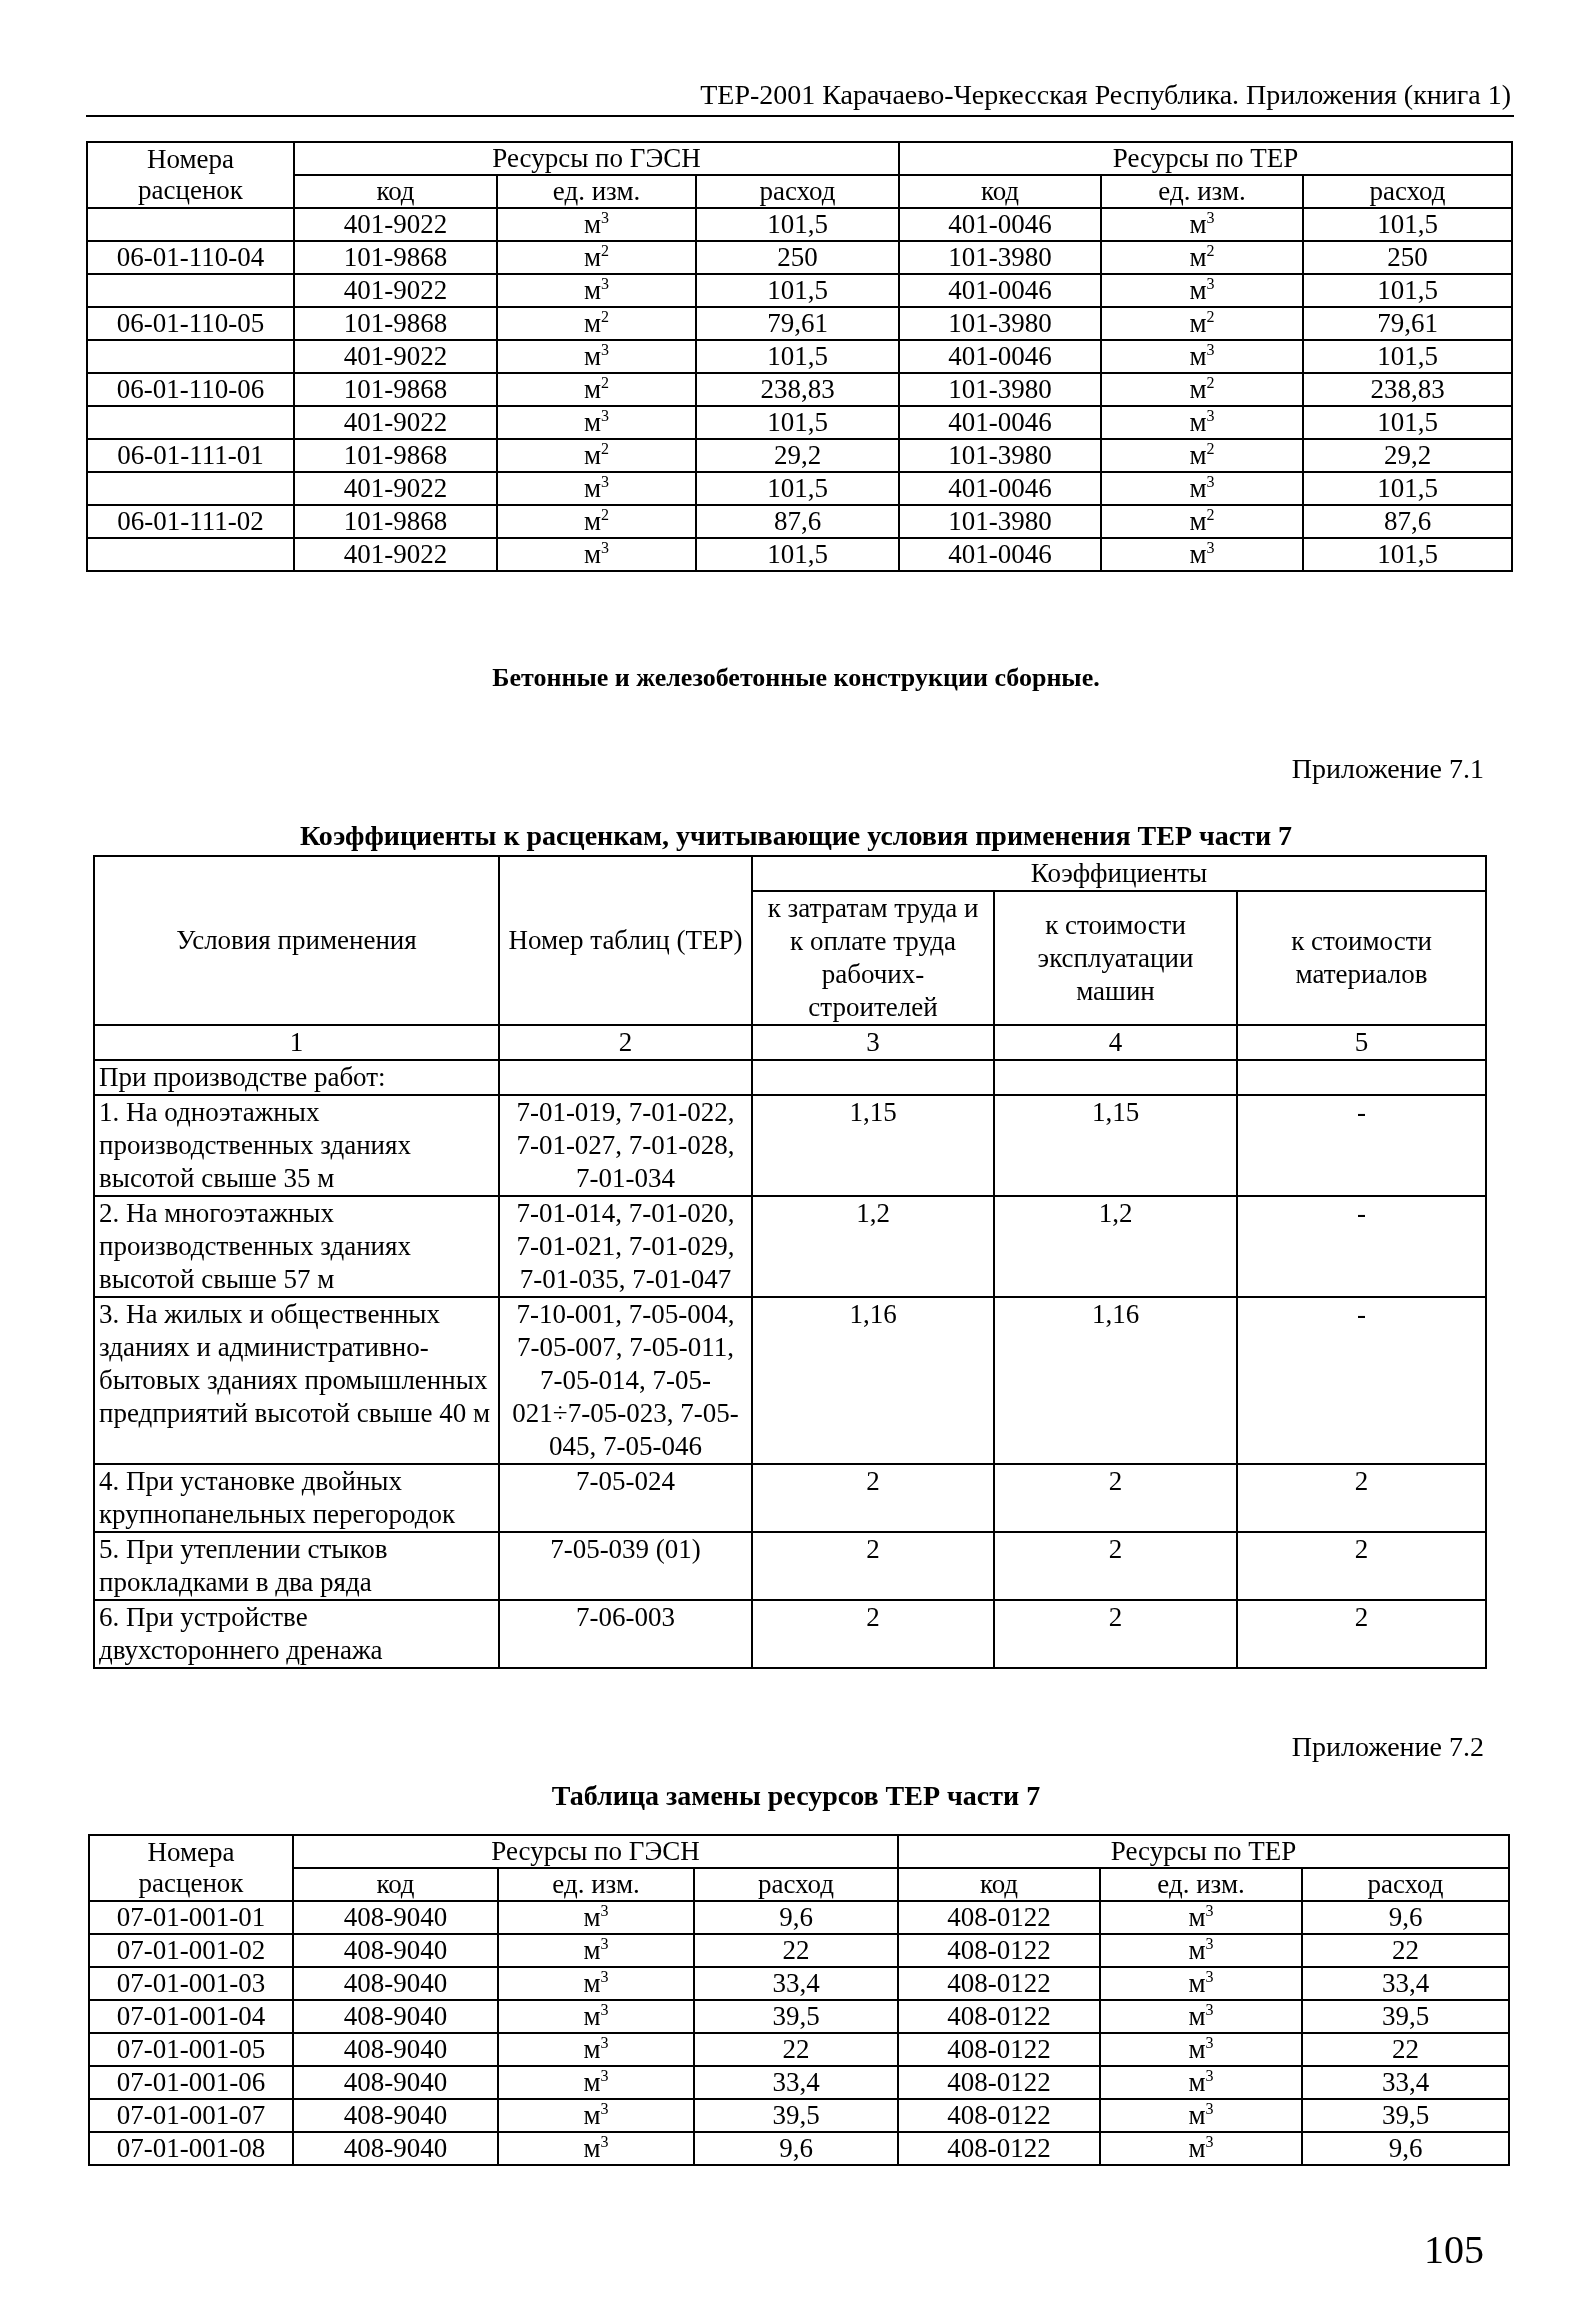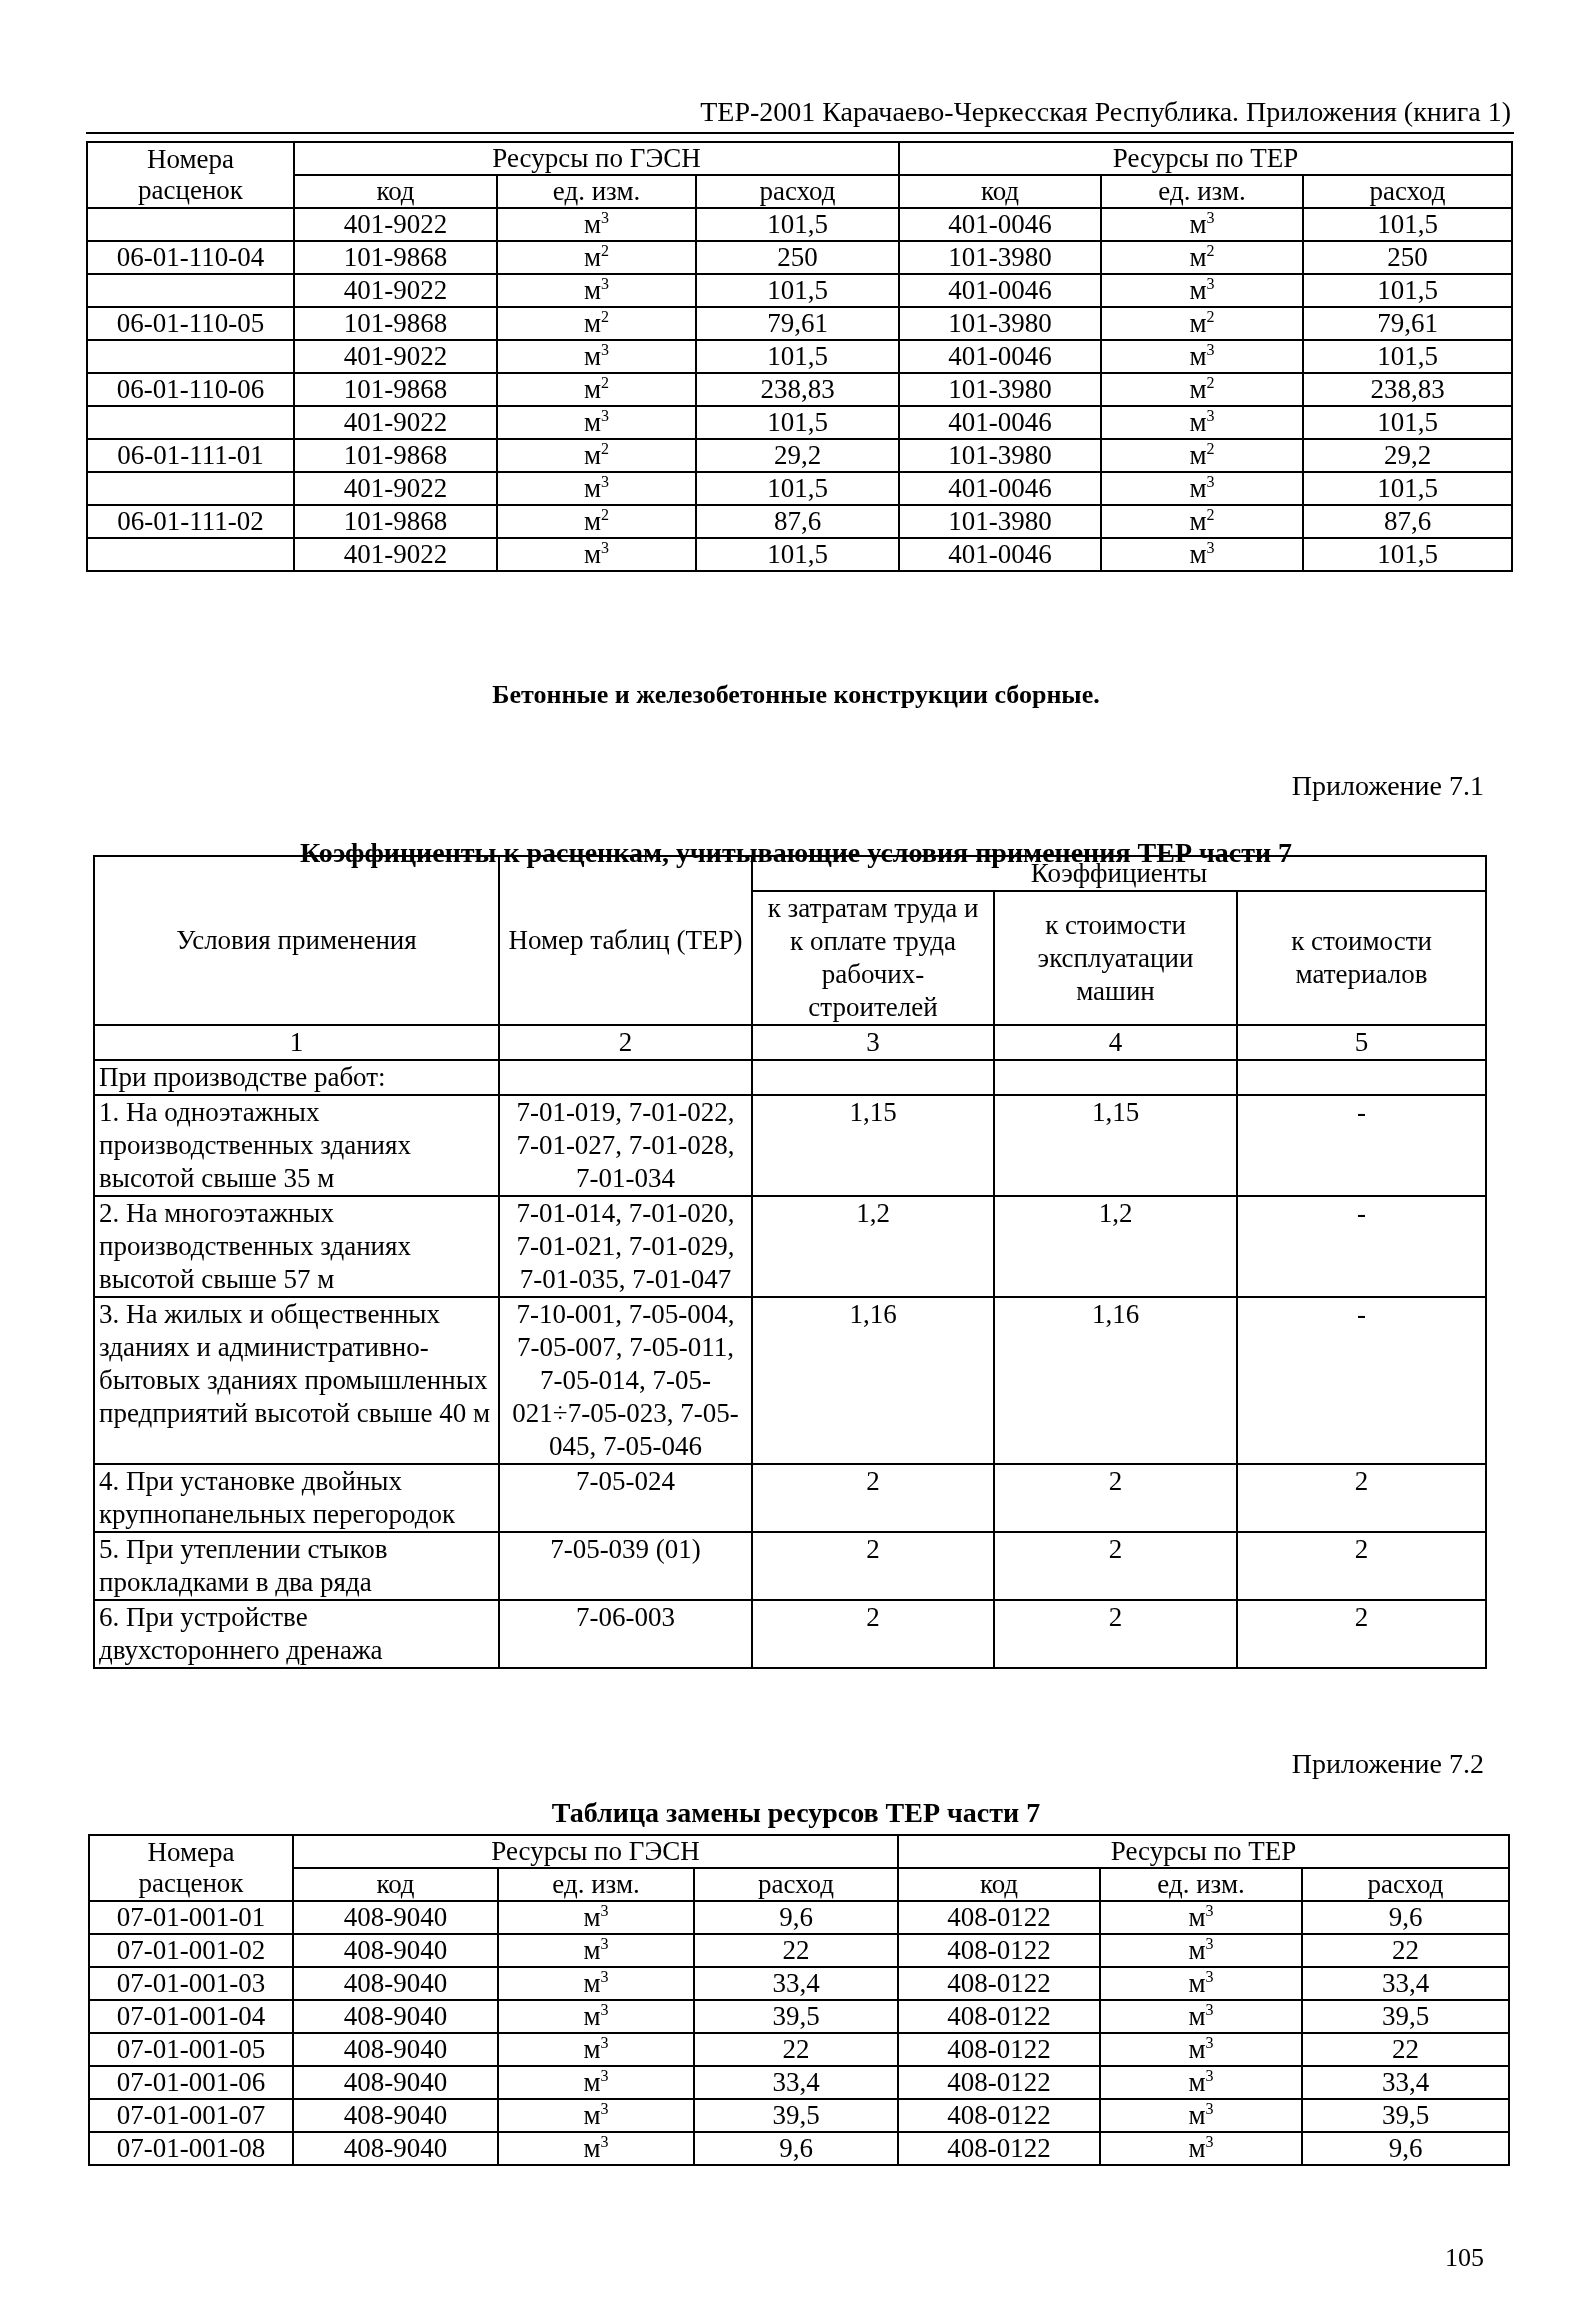--- a/index.html
+++ b/index.html
@@ -1,36 +1,36 @@
 <!DOCTYPE html>
 <html style="font-size:10.8px"><head>
 <meta charset="utf-8">
 <style>
   html,body{margin:0;padding:0;background:#fff;}
   body{width:1592px;height:2307px;position:relative;overflow:hidden;
        font-family:"Liberation Serif","DejaVu Serif",serif;color:#000;}
-  .abs{position:absolute;margin-top:17px;}
+  .abs{position:absolute;}
   .running-head{right:81px;top:79px;font-size:28px;white-space:nowrap;}
   .rule{left:86px;top:115px;width:1428px;height:0;border-top:2px solid #000;}
   table{border-collapse:collapse;position:absolute;table-layout:fixed;}
   td,th{border:2px solid #000;font-weight:normal;font-size:27px;line-height:31px;padding:0 5.4px;
         vertical-align:middle;text-align:center;overflow:hidden;}
   sup{font-size:16px;line-height:0;vertical-align:super;}
   .t1{left:86px;top:141px;width:1425px;}
   .t1 td,.t1 th{height:30px;}
   .t3{left:88px;top:1834px;width:1421px;}
   .t3 td,.t3 th{height:30px;}
   .section-title{left:0;width:1592px;text-align:center;top:663px;font-size:26px;font-weight:bold;}
   .app-label{right:108px;font-size:28px;white-space:nowrap;}
   .table-title{left:0;width:1592px;text-align:center;font-size:28px;font-weight:bold;}
   .t2{left:93px;top:855px;width:1392px;}
   .t2 td{vertical-align:top;line-height:33px;}
   .t2 .hdr td{vertical-align:middle;}
   .t2 td.left{text-align:left;padding-left:4px;}
-  .page-num{right:108px;top:2226px;font-size:26px;}
+  .page-num{right:108px;top:2226px;font-size:40px;}
 </style>
 </head>
 <body>
 
 <div class="abs running-head">ТЕР-2001 Карачаево-Черкесская Республика. Приложения (книга 1)</div>
 <div class="abs rule"></div>
 
 <table class="t1">
   <colgroup>
     <col style="width:207px">

